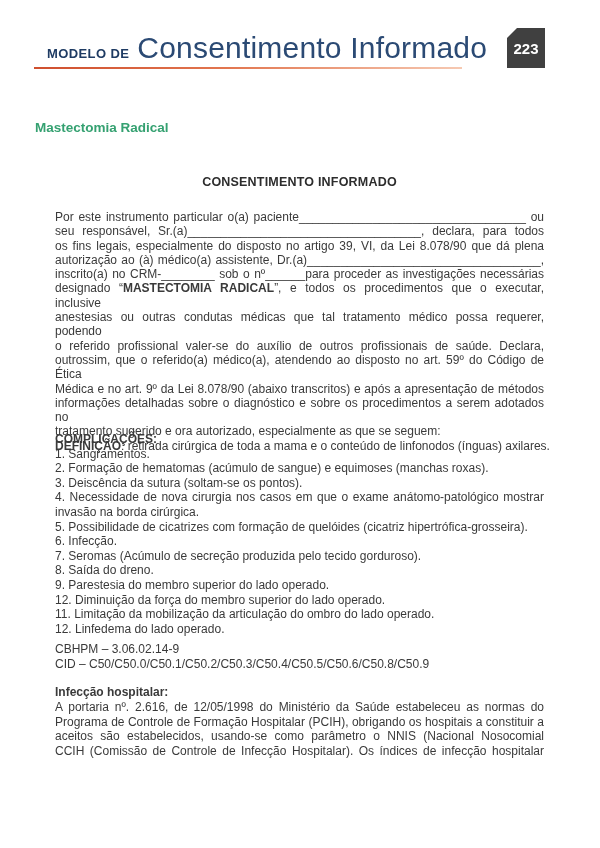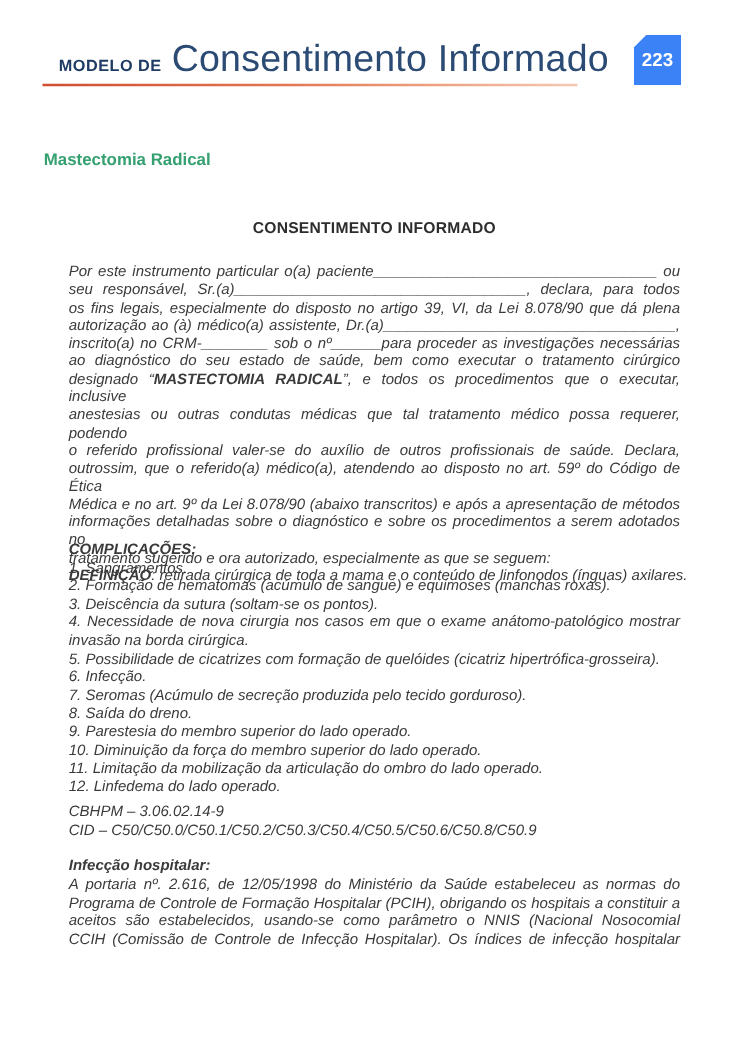--- a/index.html
+++ b/index.html
@@ -11,37 +11,37 @@
     color:#3a3a3a;
     overflow:hidden;
   }
   
   .brand{position:absolute;left:47px;top:31px;display:flex;align-items:baseline;gap:8px;}
   .kicker{font-size:13px;font-weight:bold;color:#1e3b63;letter-spacing:.4px;}
   .brand-title{font-size:30px;font-weight:400;color:#2b4a74;letter-spacing:.2px;}
   .rule{position:absolute;left:34px;top:67px;width:428px;height:2px;
         background:linear-gradient(90deg,#cf4f2e 0%,#e2764f 45%,#f6c9b2 100%);}
   .pagebox{position:absolute;left:507px;top:28px;width:38px;height:40px;
-        background:#3b82f6;color:#ffffff;font-weight:bold;font-size:15px;
+        background:#404040;color:#ffffff;font-weight:bold;font-size:15px;
         display:flex;align-items:center;justify-content:center;
         clip-path:polygon(10px 0,100% 0,100% 100%,0 100%,0 10px);}
   
   .proc-title{position:absolute;left:35px;top:120px;font-size:13.5px;font-weight:bold;color:#35a171;}
   .doc-title{position:absolute;left:55px;top:175px;width:489px;text-align:center;
         font-size:12.5px;font-weight:bold;color:#2d2d2d;letter-spacing:.2px;}
   .block{position:absolute;left:55px;width:489px;}
   .consent{top:210px;}
   .consent .ln{line-height:14.3px;}
   .complications{top:432px;}
   .complications .ln{line-height:14.6px;}
   .codes{top:642px;}
   .codes .ln{line-height:15.2px;}
   .infection{top:685px;}
   .infection .ln{line-height:14.8px;}
-  .ln{font-size:12px;white-space:nowrap;font-style:italic;}
+  .ln{font-size:12px;white-space:nowrap;}
   .ln.j{white-space:normal;text-align:justify;text-align-last:justify;-moz-text-align-last:justify;}
   .b{font-weight:bold;}
 </style>
 </head>
 <body>
 
 <div class="page">
 
   <div class="brand">
     <span class="kicker">MODELO DE</span>
@@ -52,21 +52,20 @@
 
   <div class="proc-title">Mastectomia Radical</div>
   <div class="doc-title">CONSENTIMENTO INFORMADO</div>
 
   <div class="block consent">
     <div class="ln j">Por este instrumento particular o(a) paciente__________________________________ ou</div>
     <div class="ln j">seu responsável, Sr.(a)___________________________________, declara, para todos</div>
     <div class="ln j">os fins legais, especialmente do disposto no artigo 39, VI, da Lei 8.078/90 que dá plena</div>
     <div class="ln j">autorização ao (à) médico(a) assistente, Dr.(a)___________________________________,</div>
     <div class="ln j">inscrito(a) no CRM-________ sob o nº______para proceder as investigações necessárias</div>
-    <div class="ln j">ao diagnóstico do seu estado de saúde, bem como executar o tratamento cirúrgico</div>
     <div class="ln j"><span>designado “</span><span class="b">MASTECTOMIA RADICAL</span><span>”, e todos os procedimentos que o executar, inclusive</span></div>
     <div class="ln j">anestesias ou outras condutas médicas que tal tratamento médico possa requerer, podendo</div>
     <div class="ln j">o referido profissional valer-se do auxílio de outros profissionais de saúde. Declara,</div>
     <div class="ln j">outrossim, que o referido(a) médico(a), atendendo ao disposto no art. 59º do Código de Ética</div>
     <div class="ln j">Médica e no art. 9º da Lei 8.078/90 (abaixo transcritos) e após a apresentação de métodos</div>
     <div class="ln j">informações detalhadas sobre o diagnóstico e sobre os procedimentos a serem adotados no</div>
     <div class="ln">tratamento sugerido e ora autorizado, especialmente as que se seguem:</div>
     <div class="ln"><span class="b">DEFINIÇÃO</span><span>: retirada cirúrgica de toda a mama e o conteúdo de linfonodos (ínguas) axilares.</span></div>
   </div>
 
@@ -75,21 +74,21 @@
     <div class="ln">1. Sangramentos.</div>
     <div class="ln">2. Formação de hematomas (acúmulo de sangue) e equimoses (manchas roxas).</div>
     <div class="ln">3. Deiscência da sutura (soltam-se os pontos).</div>
     <div class="ln j">4. Necessidade de nova cirurgia nos casos em que o exame anátomo-patológico mostrar</div>
     <div class="ln">invasão na borda cirúrgica.</div>
     <div class="ln">5. Possibilidade de cicatrizes com formação de quelóides (cicatriz hipertrófica-grosseira).</div>
     <div class="ln">6. Infecção.</div>
     <div class="ln">7. Seromas (Acúmulo de secreção produzida pelo tecido gorduroso).</div>
     <div class="ln">8. Saída do dreno.</div>
     <div class="ln">9. Parestesia do membro superior do lado operado.</div>
-    <div class="ln">10. Diminuição da força do membro superior do lado operado.</div>
+    <div class="ln">12. Diminuição da força do membro superior do lado operado.</div>
     <div class="ln">11. Limitação da mobilização da articulação do ombro do lado operado.</div>
     <div class="ln">12. Linfedema do lado operado.</div>
   </div>
 
   <div class="block codes">
     <div class="ln">CBHPM – 3.06.02.14-9</div>
     <div class="ln">CID – C50/C50.0/C50.1/C50.2/C50.3/C50.4/C50.5/C50.6/C50.8/C50.9</div>
   </div>
 
   <div class="block infection">

